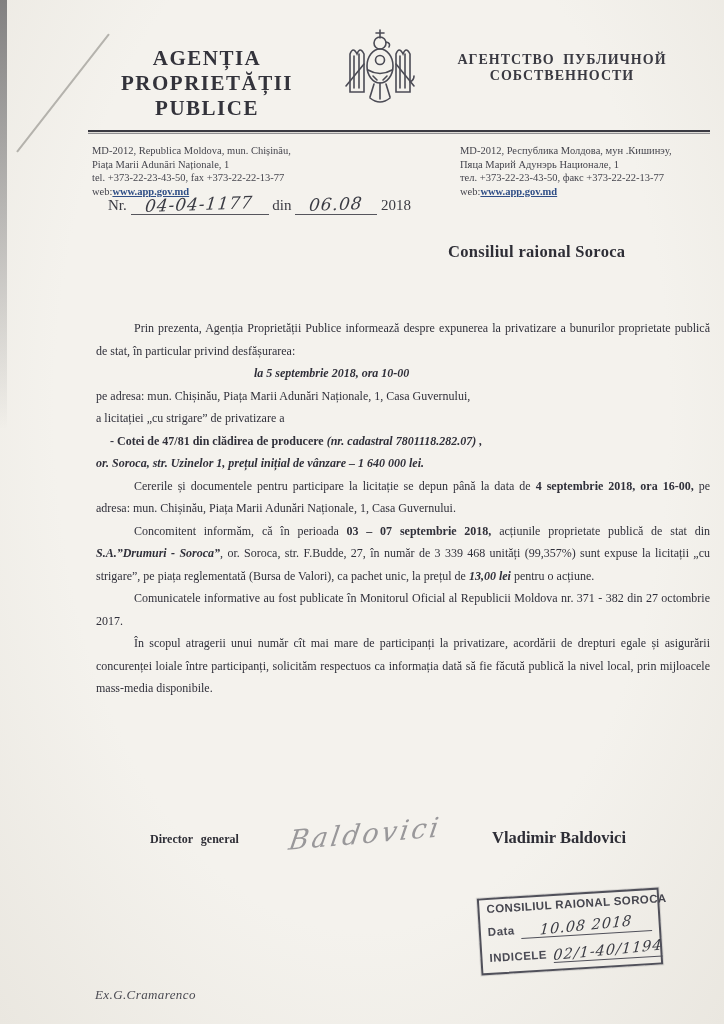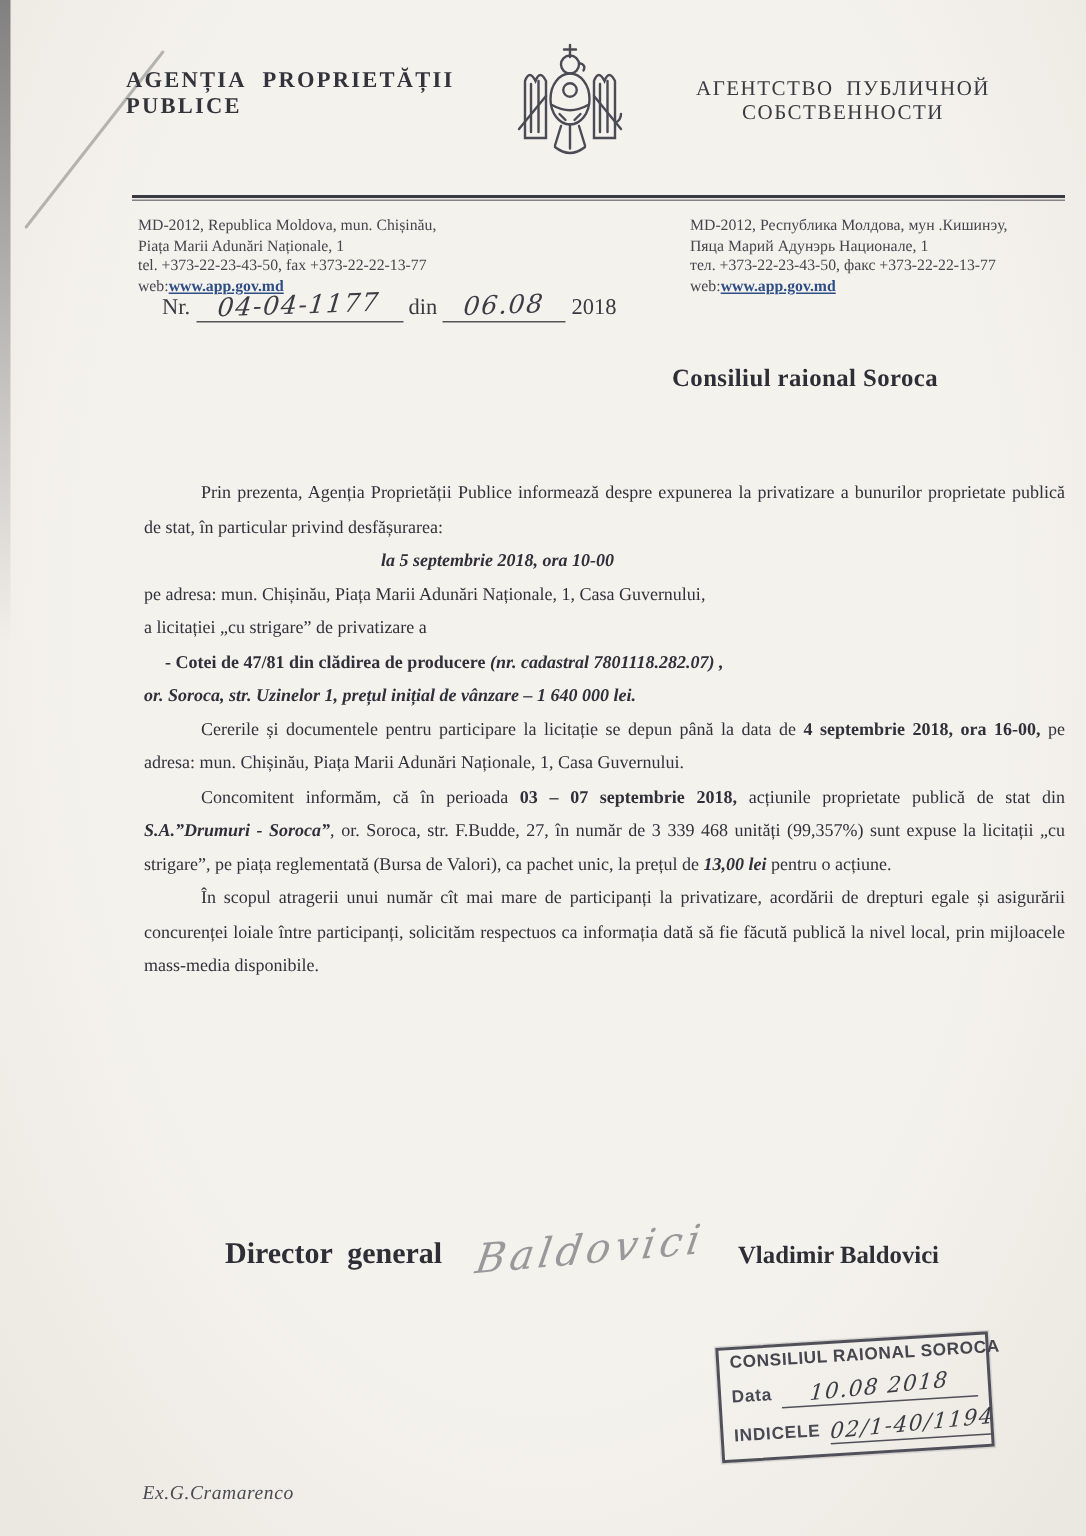--- a/index.html
+++ b/index.html
@@ -13,26 +13,26 @@
   .scan-edge {
     position:absolute; left:0; top:0; width:7px; height:430px;
     background:linear-gradient(to bottom, rgba(40,40,45,.55), rgba(40,40,45,0));
   }
   .scratch {
     position:absolute; left:62px; top:18px; width:2px; height:150px;
     background:rgba(120,118,112,.5); transform:rotate(38deg); border-radius:2px;
   }
   
   .org-ro {
-    position:absolute; left:84px; top:46px; width:246px; text-align:left;
-    font-weight:bold; font-size:15px; letter-spacing:1.5px; word-spacing:6px; color:#33333b;
+    position:absolute; left:84px; top:46px; width:246px; text-align:center;
+    font-weight:bold; font-size:21px; letter-spacing:1.5px; word-spacing:6px; color:#33333b;
   }
   .org-ru {
     position:absolute; left:444px; top:52px; width:236px; text-align:center;
-    font-weight:normal; font-size:14px; letter-spacing:1px; word-spacing:4px; color:#3a3a42;
+    font-weight:bold; font-size:14px; letter-spacing:1px; word-spacing:4px; color:#3a3a42;
   }
   .emblem { position:absolute; left:330px; top:24px; width:100px; height:102px; }
   .rule {
     position:absolute; left:88px; top:130px; width:622px; height:4px;
     background:linear-gradient(#3a3a42 55%, #f2efe9 56%, #6a6a70 100%);
   }
   .addr { position:absolute; top:144px; width:300px; font-size:10.5px; line-height:13.5px; color:#45454d; }
   .addr-ro { left:92px; }
   .addr-ru { left:460px; }
   .weburl { color:#2f4e86; text-decoration:underline; font-weight:bold; }
@@ -59,21 +59,21 @@
   }
   .body p { text-indent:38px; }
   .event-line { font-weight:bold; font-style:italic; margin-left:158px; text-align:left; }
   .noindent { text-indent:0 !important; }
   .smallindent { text-indent:14px !important; }
   b.run { font-weight:bold; }
   i.run { font-style:italic;font-weight:bold; }
   .bi { font-weight:bold; font-style:italic; }
   
   .sigrow { position:absolute; left:150px; top:818px; width:476px; display:flex; align-items:baseline; justify-content:space-between; }
-  .sig-title { font-weight:bold; font-size:20px; word-spacing:5px; color:#2e2e36; }
+  .sig-title { font-weight:bold; font-size:12px; word-spacing:5px; color:#2e2e36; }
   .sig-script {
     font-family:"DejaVu Serif", serif; font-style:italic; font-size:27px;
     color:rgba(62,62,72,.5); transform:rotate(-5deg) skewX(-14deg); letter-spacing:3px;
   }
   .sig-name { font-weight:bold; font-size:16.5px; color:#2e2e36;text-align:right; }
   
   .stamp {
     position:absolute; left:479px; top:893px; width:182px;
     border:2.5px solid #50505a; padding:3px 7px 6px 7px;
     transform:rotate(-3.5deg); color:#4a4a54; background:rgba(255,255,255,.0);
@@ -152,20 +152,21 @@
 
   <div class="addressee">Consiliul raional Soroca</div>
 
   <div class="body">
     <p>Prin prezenta, Agenția Proprietății Publice informează despre expunerea la privatizare a bunurilor proprietate publică de stat, în particular   privind desfășurarea:</p>
     <div class="event-line">la  5 septembrie 2018,  ora 10-00</div>
     <p class="noindent"><span>pe adresa: mun. Chișinău, Piața Marii Adunări Naționale, 1, Casa Guvernului,</span><br><span>a licitației „cu strigare” de privatizare a</span></p>
     <p class="smallindent"><b class="run">- Cotei de 47/81 din clădirea de producere </b><i class="run">(nr. cadastral 7801118.282.07) ,</i><br><i class="run">or. Soroca, str. Uzinelor 1,  prețul inițial de vânzare –  1 640 000 lei.</i></p>
     <p><span>Cererile și documentele pentru participare la licitație se depun până la data de </span><b class="run">4 septembrie 2018, ora 16-00,</b><span>  pe adresa: mun. Chișinău, Piața Marii Adunări Naționale, 1, Casa Guvernului.</span></p>
     <p><span>Concomitent informăm,  că în perioada  </span><b class="run">03 – 07 septembrie 2018,</b><span> acțiunile proprietate publică de stat din  </span><span class="bi">S.A.”Drumuri - Soroca”</span><span>, or. Soroca, str. F.Budde, 27,  în număr de 3 339 468 unități  (99,357%) sunt  expuse la licitații „cu strigare”, pe piața reglementată (Bursa de Valori), ca pachet unic, la prețul de </span><i class="run">13,00 lei</i><span> pentru o acțiune.</span></p>
+    <p>Comunicatele informative au    fost   publicate   în Monitorul Oficial al Republicii Moldova nr. 371 - 382 din 27 octombrie 2017.</p>
     <p>În scopul atragerii unui număr cît  mai mare de participanți la privatizare, acordării de drepturi egale și asigurării concurenței loiale între participanți, solicităm respectuos ca informația dată să fie făcută publică la nivel local, prin mijloacele mass-media disponibile.</p>
   </div>
 
   <div class="sigrow">
     <span class="sig-title">Director  general</span>
     <span class="sig-script">Baldovici</span>
     <span class="sig-name">Vladimir Baldovici</span>
   </div>
 
   <div class="stamp">

